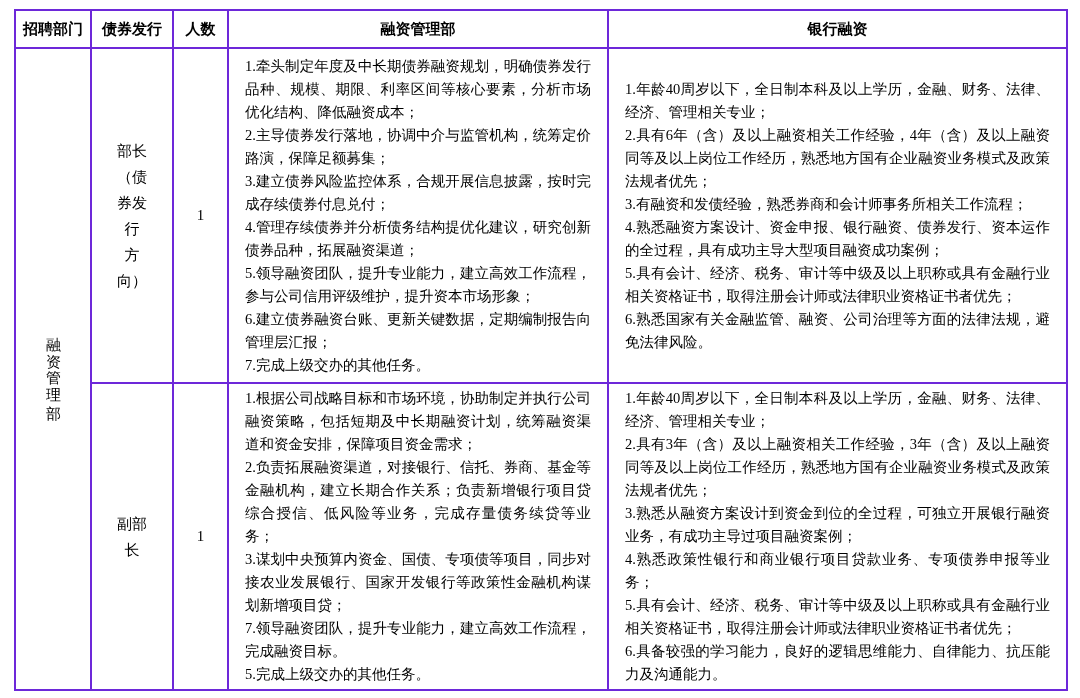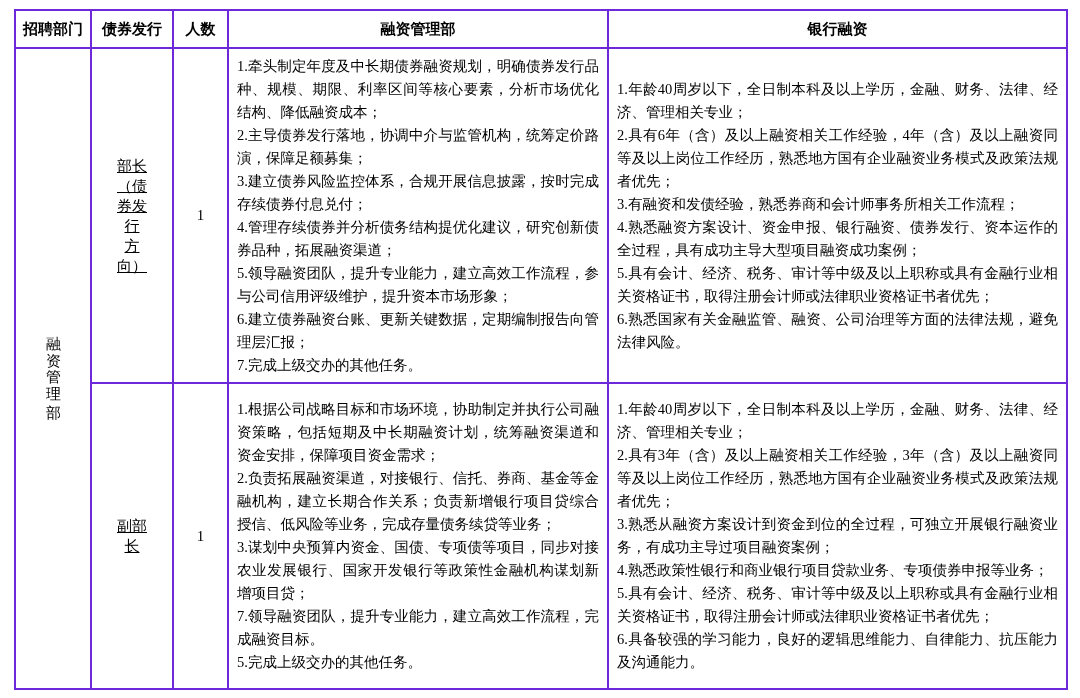--- a/index.html
+++ b/index.html
@@ -52,37 +52,36 @@
     writing-mode: vertical-lr;
     text-orientation: upright;
     font-size: 15px;
     letter-spacing: 17px;
     line-height: 1;
   }
   td.pos-cell {
     text-align: center;
     vertical-align: middle;
     font-size: 15px;
-    line-height: 20px;
+    line-height: 26px;
     white-space: pre-line;
     padding: 20px;
-    text-decoration: underline;
   }
   td.num-cell {
     text-align: center;
     vertical-align: middle;
     font-size: 15px;
     padding: 2px;
   }
   td.text-cell {
     vertical-align: middle;
     text-align: justify;
     font-size: 14.5px;
     line-height: 23px;
-    padding: 3px 8px;
+    padding: 3px 16px;
     white-space: pre-line;
     overflow: hidden;
   }
 </style>
 </head>
 <body>
 
 <div class="page">
   <table class="recruit">
     <colgroup>

